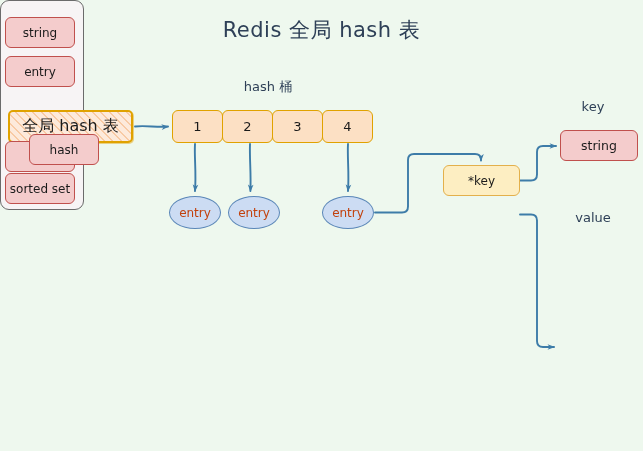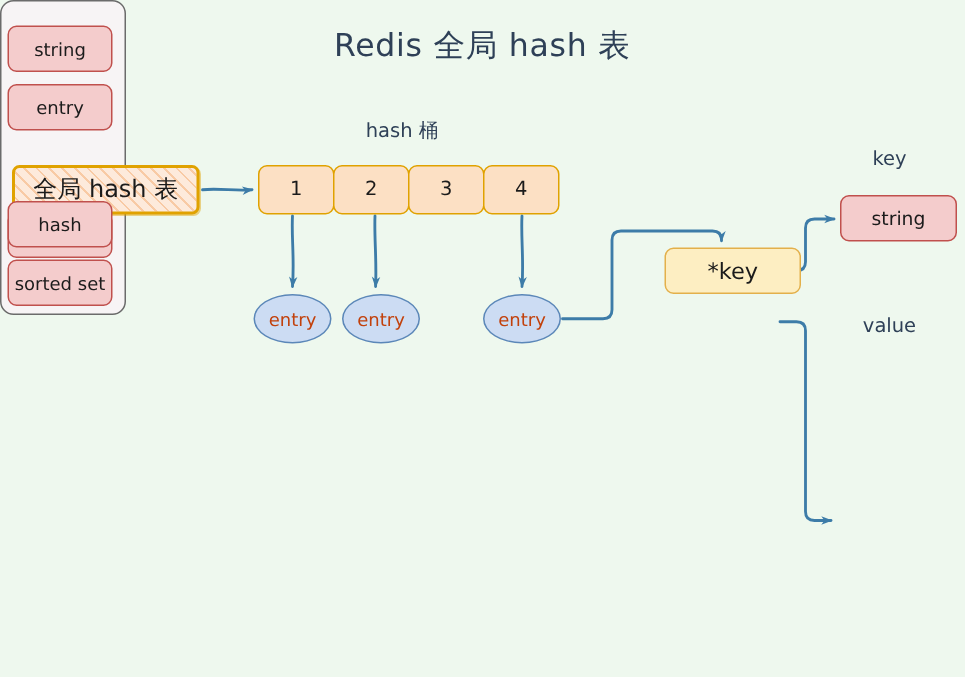--- a/index.html
+++ b/index.html
@@ -104,23 +104,23 @@
     border-radius: 50%;
     background: #ccdcf3;
   }
   #entry-0 { left: 169px; }
   #entry-1 { left: 228px; }
   #entry-2 { left: 322px; }
 
   
   .ptr-box {
     left: 443px;
-    width: 91px;
+    width: 77px;
     height: 31px;
-    font-size: 15px;
+    font-size: 12px;
     color: #1b1b1b;
     border: 1.3px solid #e3b04b;
     border-radius: 6px;
     background: #fdeec2;
   }
   #ptr-key   { top: 165px; }
   #ptr-value { top: 199px; }
 
   
   #key-string {
@@ -157,21 +157,21 @@
     border-radius: 6px;
     background: #f4cccc;
     display: flex;
     align-items: center;
     justify-content: center;
     box-sizing: border-box;
   }
   #value-item-0 { top: 17px; }
   #value-item-1 { top: 56px; }
   #value-item-2 { top: 95px; margin-top: 46px; }
-  #value-item-3 { top: 134px; }
+  #value-item-3 { top: 134px; margin-left: 24px; }
   #value-item-4 { top: 173px; }
 </style>
 </head>
 <body>
 
 <div id="canvas">
 
   <svg class="svg-layer" viewBox="0 0 643 451" xmlns="http://www.w3.org/2000/svg">
     <defs>
       <marker id="arrow" markerWidth="9" markerHeight="9" refX="7" refY="3.2" orient="auto" markerUnits="userSpaceOnUse">

